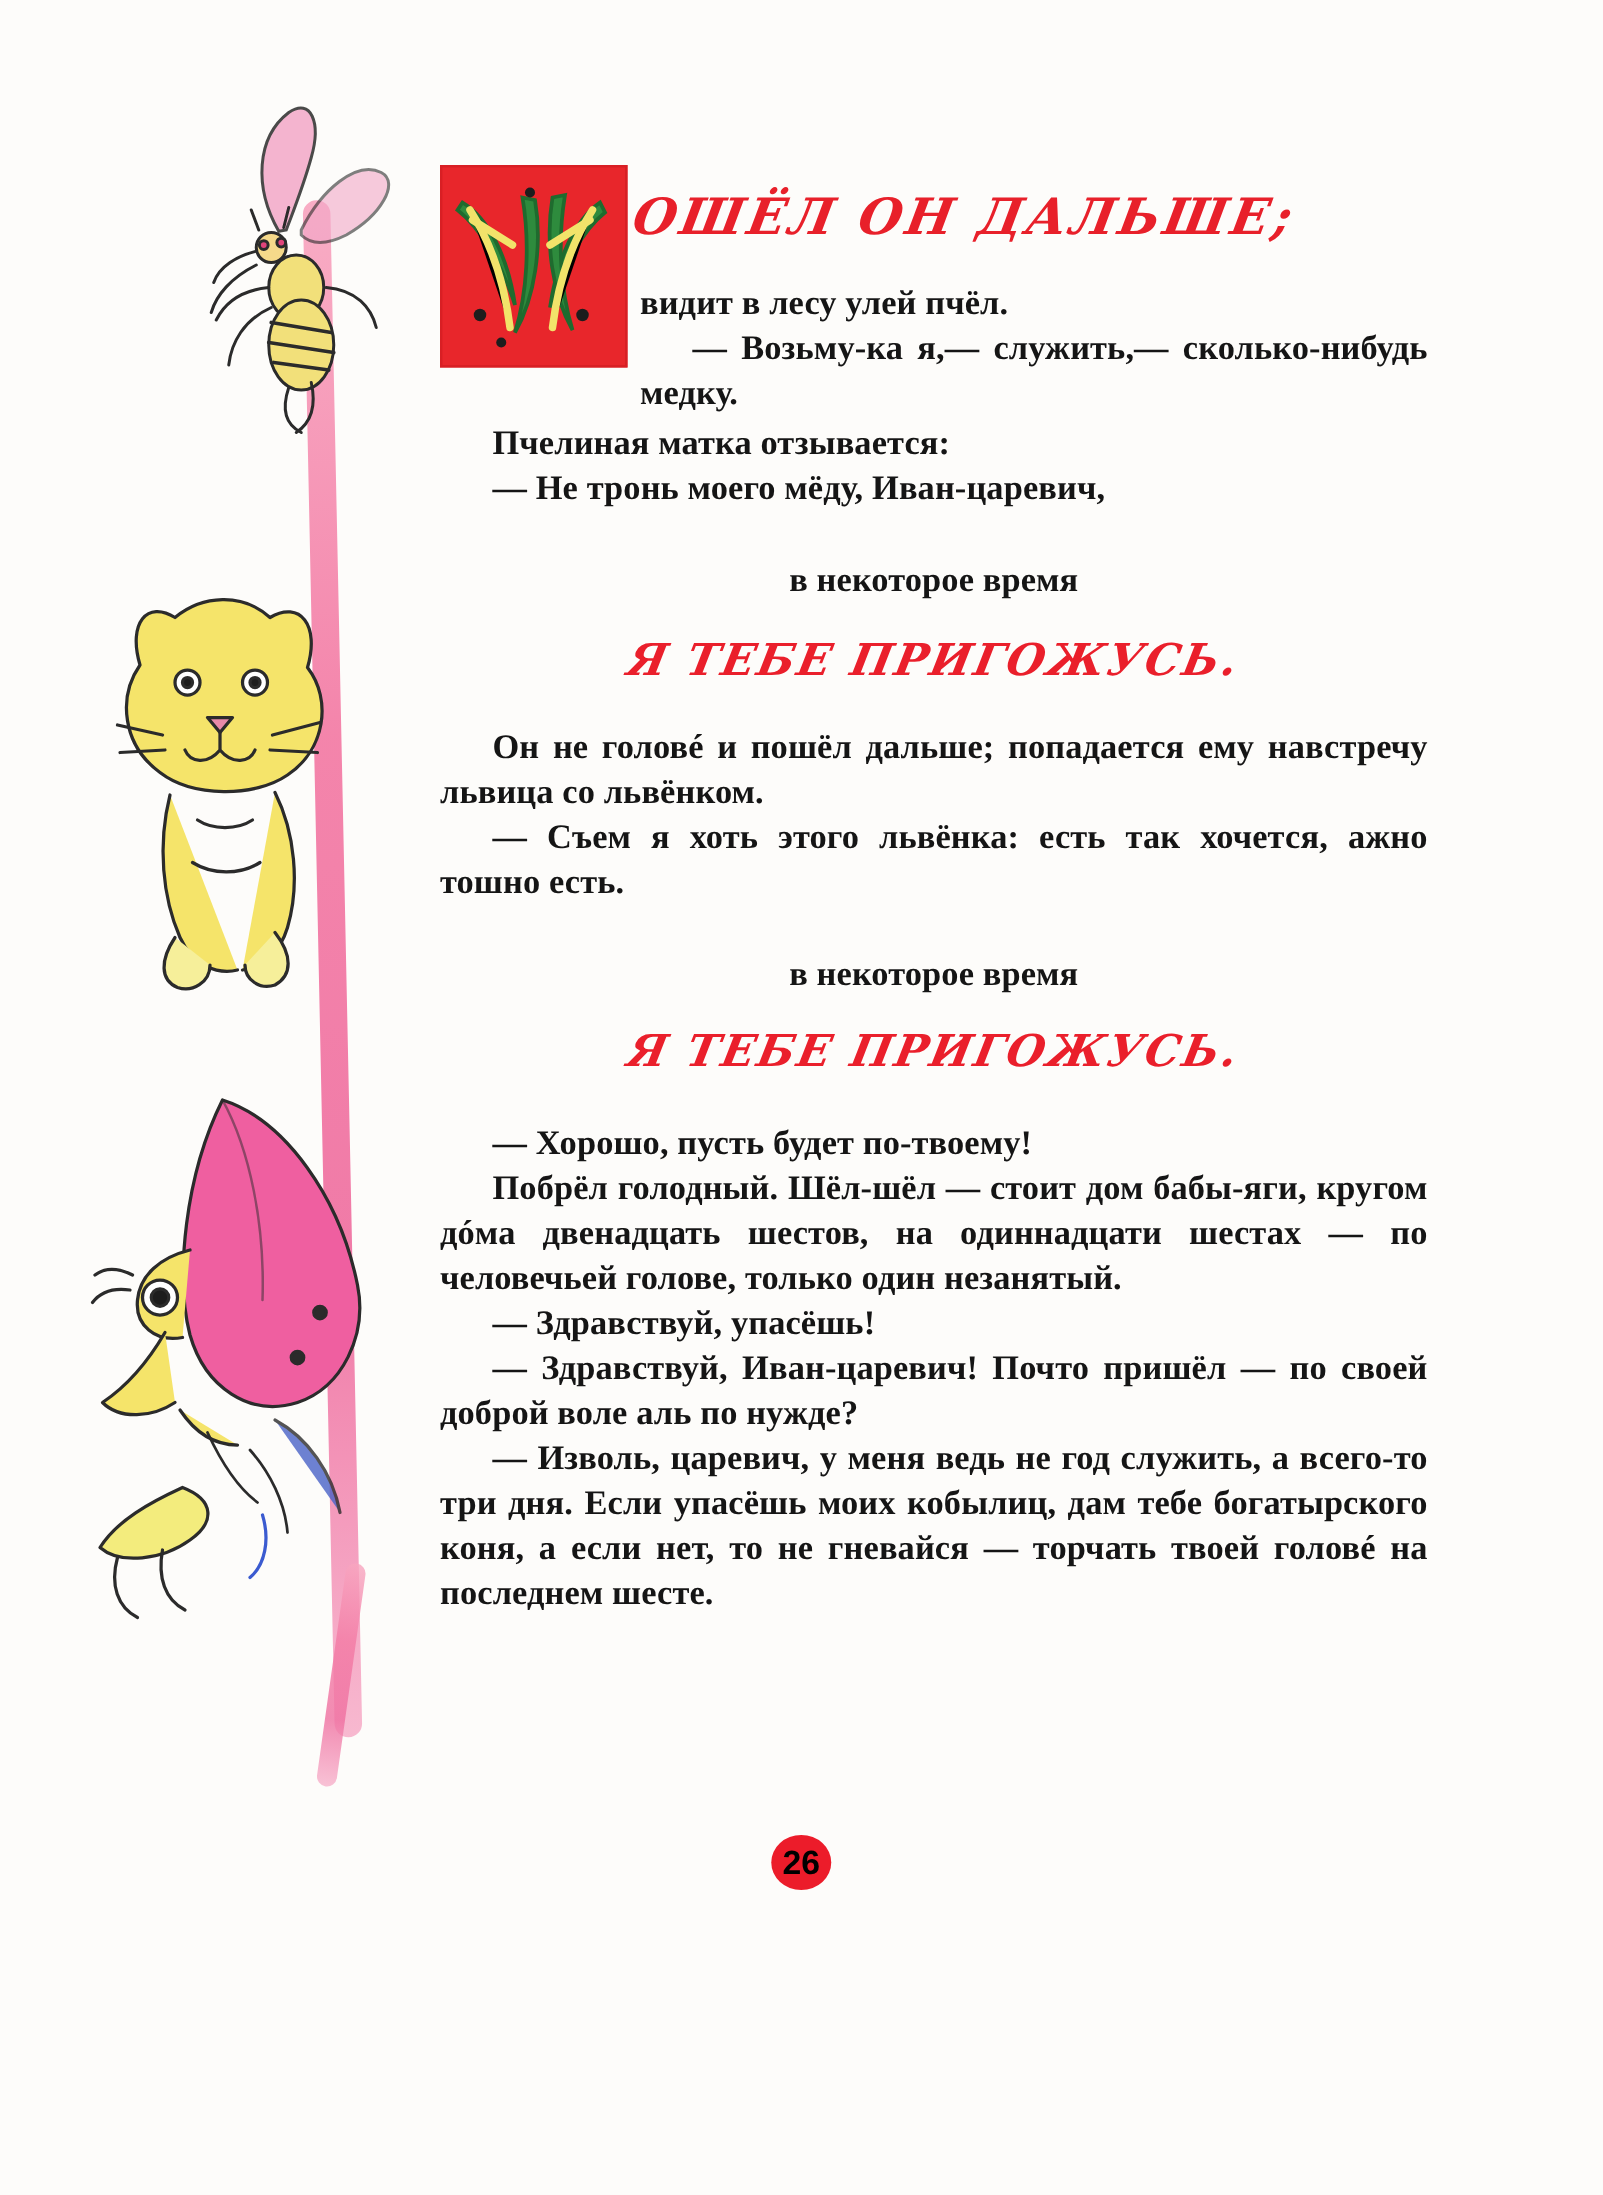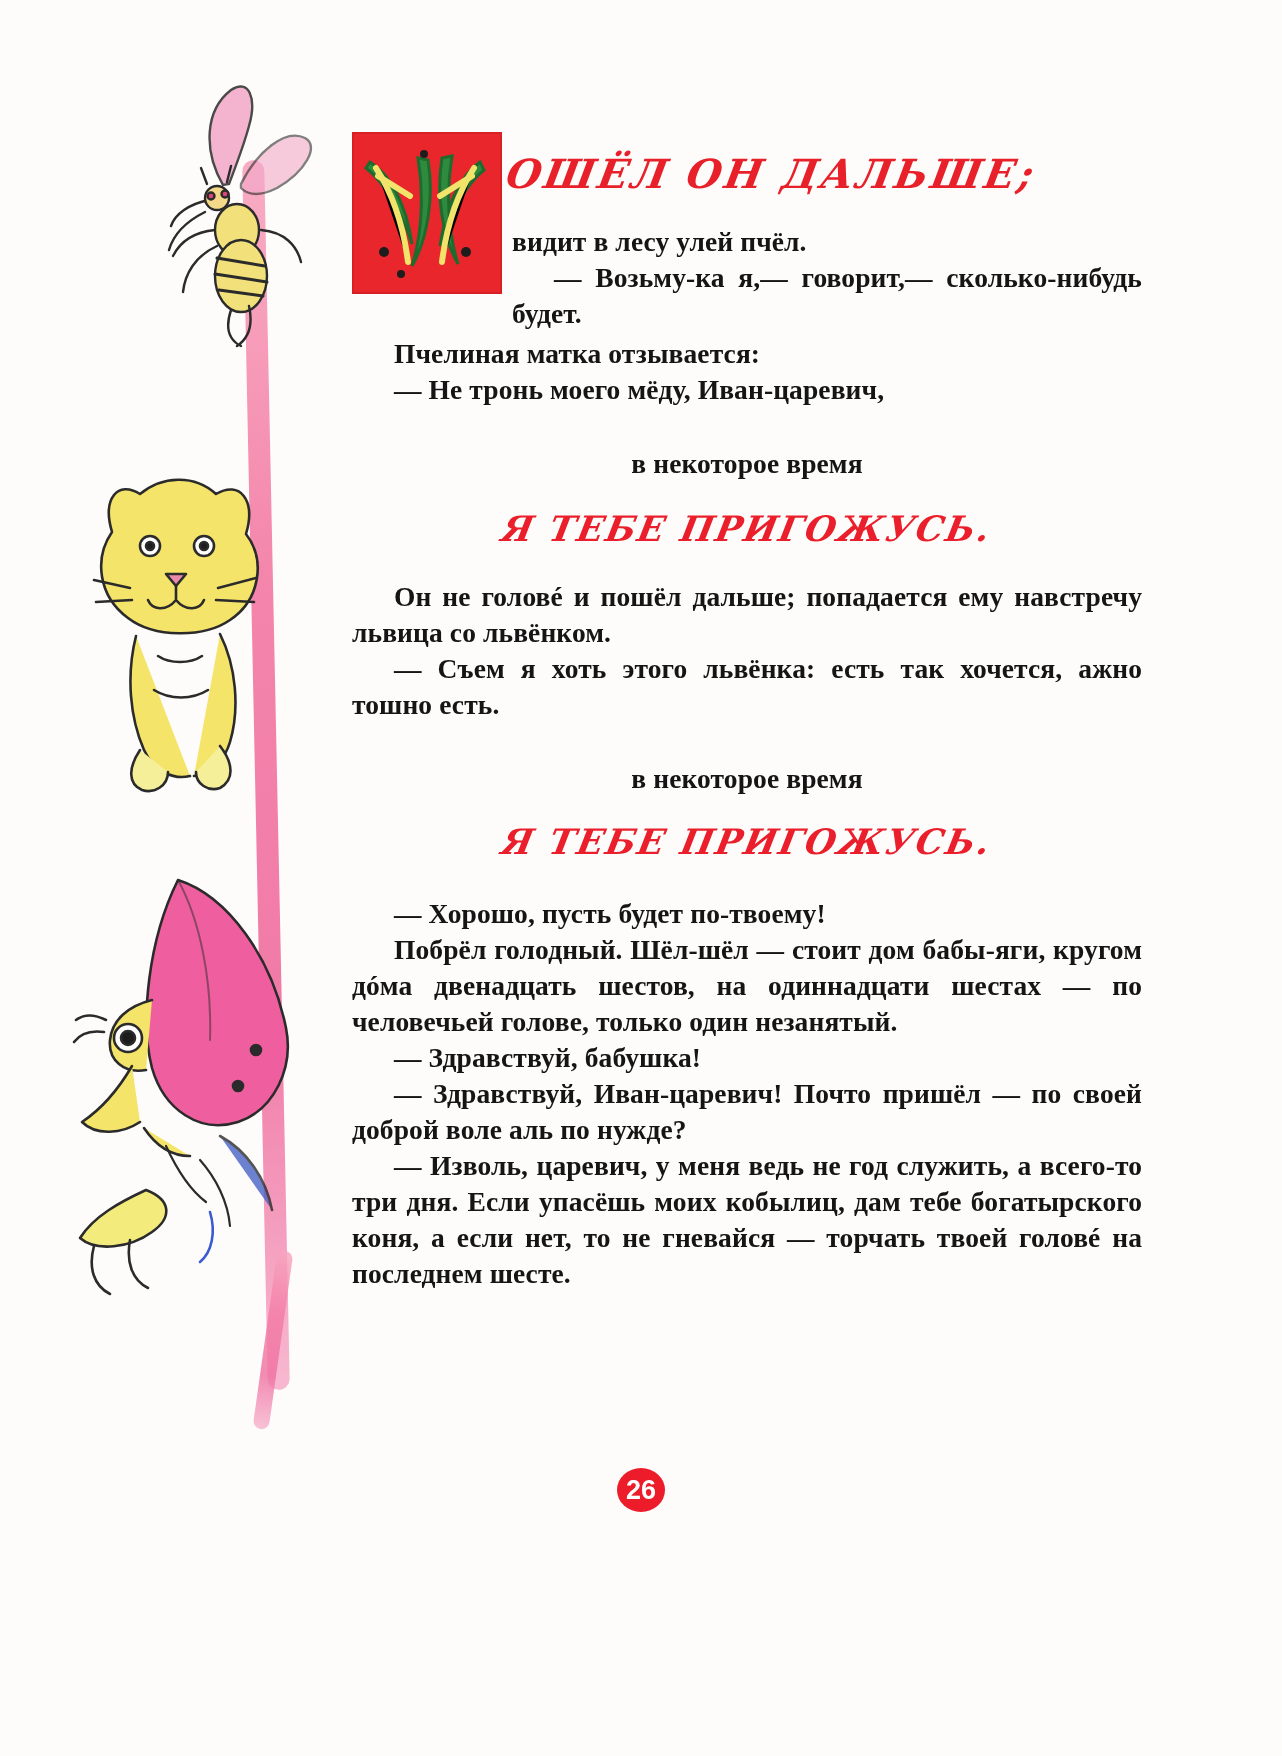--- a/index.html
+++ b/index.html
@@ -120,21 +120,21 @@
   
   .folio {
     position: absolute;
     left: 50%;
     transform: translateX(-50%);
     top: 1468px;
     width: 48px;
     height: 44px;
     border-radius: 50%;
     background: #ec1c2a;
-    color: #ffffff;
+    color: #000000;
     font-family: "Liberation Sans", sans-serif;
     font-weight: bold;
     font-size: 27px;
     display: flex;
     align-items: center;
     justify-content: center;
   }
 </style>
 </head>
 <body>
@@ -235,21 +235,21 @@
             <circle cx="30" cy="118" r="5"></circle>
             <circle cx="112" cy="118" r="5"></circle>
             <circle cx="70" cy="20" r="4"></circle>
             <circle cx="47" cy="140" r="4"></circle>
           </g>
         </svg>
       </div>
       <div class="head-script">ОШЁЛ ОН ДАЛЬШЕ;</div>
       <div class="after-cap">
         <p class="noindent">видит в лесу улей пчёл.</p>
-        <p class="indent">— Возьму-ка я,— говорит,— сколько-нибудь будет.</p>
+        <p class="indent">— Возьму-ка я,— служить,— сколько-нибудь медку.</p>
       </div>
     </div>
 
     <div class="blk">
       <p class="indent">Пчелиная матка отзывается:</p>
       <p class="indent">— Не тронь моего мёду, Иван-царевич,</p>
       <p class="center-line">в некоторое время</p>
     </div>
 
     <div class="script-line">Я ТЕБЕ ПРИГОЖУСЬ.</div>
@@ -258,20 +258,20 @@
       <p class="indent">Он не головé и пошёл дальше; попадается ему навстречу львица со львёнком.</p>
       <p class="indent">— Съем я хоть этого львёнка: есть так хочется, ажно тошно есть.</p>
       <p class="center-line">в некоторое время</p>
     </div>
 
     <div class="script-line second">Я ТЕБЕ ПРИГОЖУСЬ.</div>
 
     <div>
       <p class="indent">— Хорошо, пусть будет по-твоему!</p>
       <p class="indent">Побрёл голодный. Шёл-шёл — стоит дом бабы-яги, кругом дóма двенадцать шестов, на одиннадцати шестах — по человечьей голове, только один незанятый.</p>
-      <p class="indent">— Здравствуй, бабушка!</p>
+      <p class="indent">— Здравствуй, упасёшь!</p>
       <p class="indent">— Здравствуй, Иван-царевич! Почто пришёл — по своей доброй воле аль по нужде?</p>
       <p class="indent">— Изволь, царевич, у меня ведь не год служить, а всего-то три дня. Если упасёшь моих кобылиц, дам тебе богатырского коня, а если нет, то не гневайся — торчать твоей головé на последнем шесте.</p>
     </div>
   </div>
 
   <div class="folio">26</div>
 </div>
 
 </body></html>

